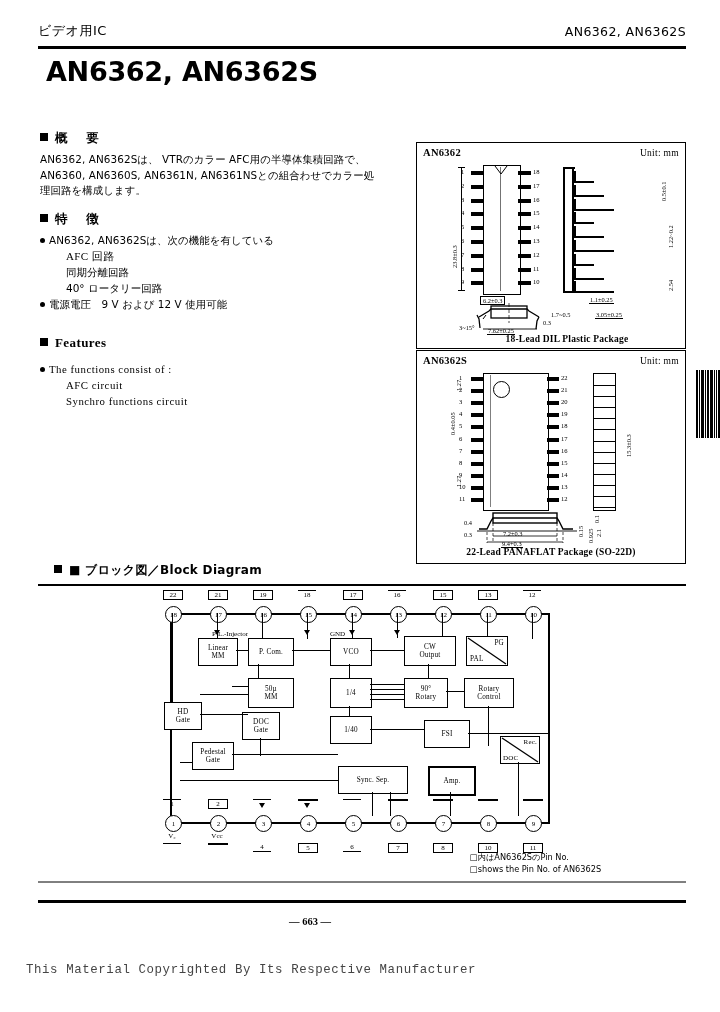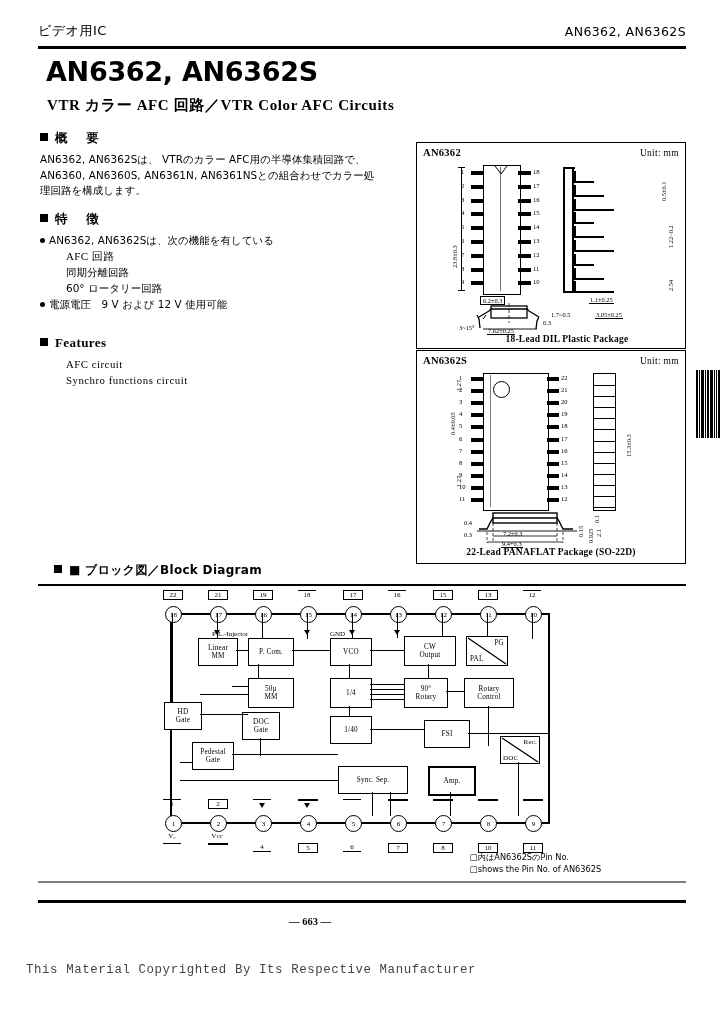--- a/index.html
+++ b/index.html
@@ -83,44 +83,46 @@
 
 <div class="page">
 
   <div class="hdr">
     <div class="hdr-jp">ビデオ用IC</div>
     <div class="hdr-part">AN6362, AN6362S</div>
     <div class="hdr-rule"></div>
   </div>
 
   <div class="title">AN6362, AN6362S</div>
-  <div class="subtitle">VTR カラー AFC 回路／VTR Color AFC Circuits</div>
 
   <div class="lcol">
 
     <div class="sec-h">
       <span class="sq"></span><span>概　 要</span>
     </div>
     <div class="body-jp" style="width:335px;margin-bottom:12px;">AN6362, AN6362Sは、 VTRのカラー AFC用の半導体集積回路で、AN6360, AN6360S, AN6361N, AN6361NSとの組合わせでカラー処理回路を構成します。</div>
 
     <div class="sec-h" style="margin-top:10px;">
       <span class="sq"></span><span>特　 徴</span>
     </div>
     <div class="bul">
       <span class="dot"></span><span class="body-jp">AN6362, AN6362Sは、次の機能を有している</span>
     </div>
     <div class="ind">AFC 回路</div>
     <div class="ind-jp">同期分離回路</div>
-    <div class="ind-jp">60° ロータリー回路</div>
+    <div class="ind-jp">40° ロータリー回路</div>
     <div class="bul" style="margin-top:1px;">
       <span class="dot"></span><span class="body-jp">電源電圧　9 V および 12 V 使用可能</span>
     </div>
 
     <div class="sec-h" style="margin-top:22px;">
       <span class="sq"></span><span class="feat-h">Features</span>
+    </div>
+    <div class="bul" style="margin-top:10px;">
+      <span class="dot"></span><span class="eng">The functions consist of :</span>
     </div>
     <div class="ind eng">AFC circuit</div>
     <div class="ind eng">Synchro functions circuit</div>
   </div>
 
   <div class="pkg" style="left:416px;top:142px;width:268px;height:205px;">
     <div class="pkg-name" style="left:6px;top:4px;">AN6362</div>
     <div class="pkg-unit" style="right:6px;top:5px;">Unit: mm</div>
 
     <div class="dipbody" style="left:66px;top:22px;width:36px;height:128px;"></div>

